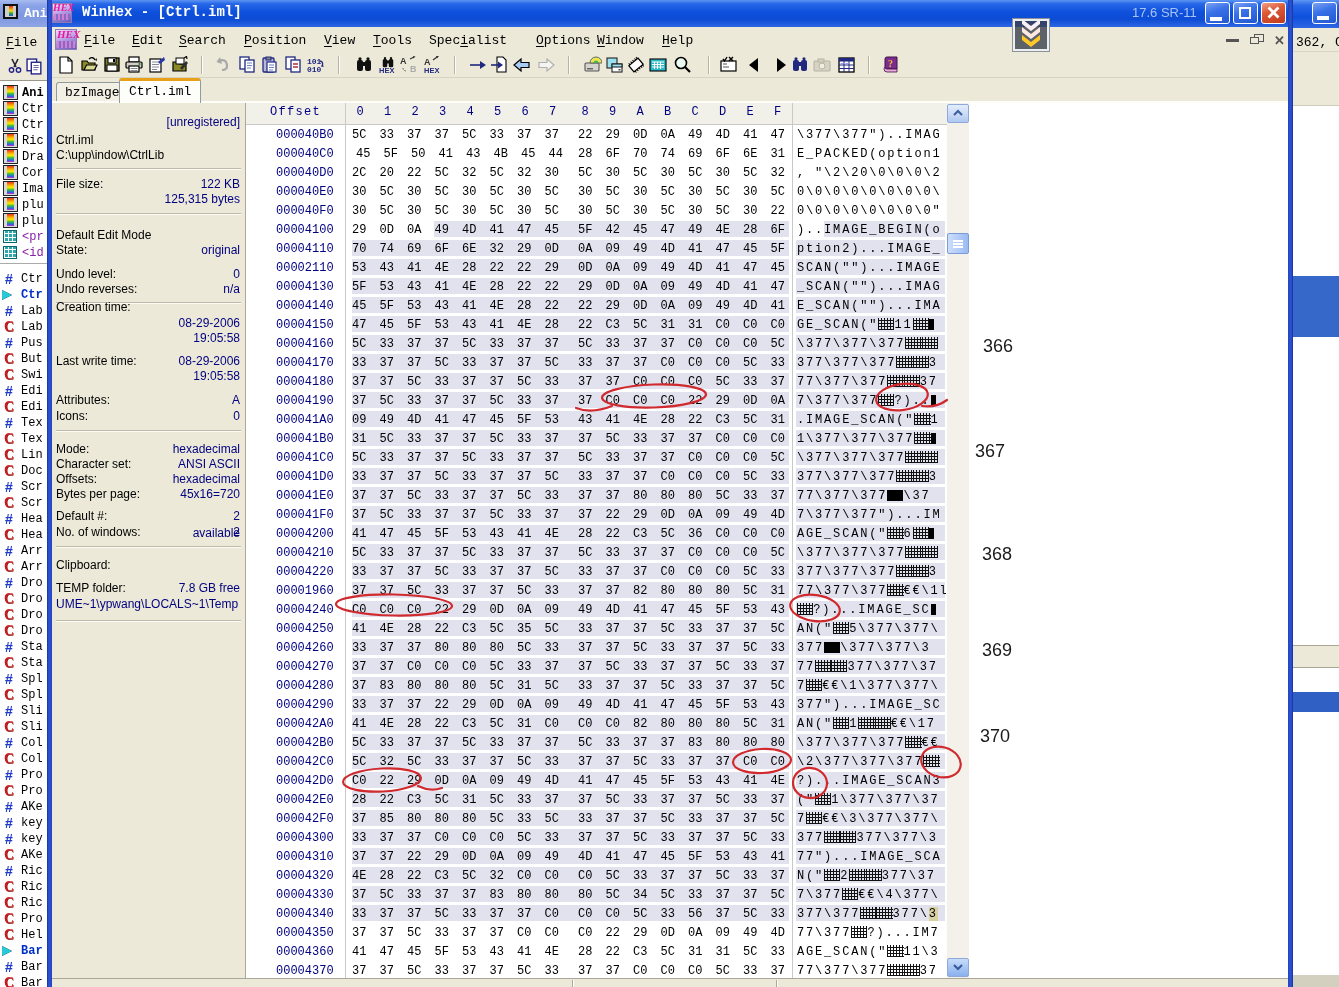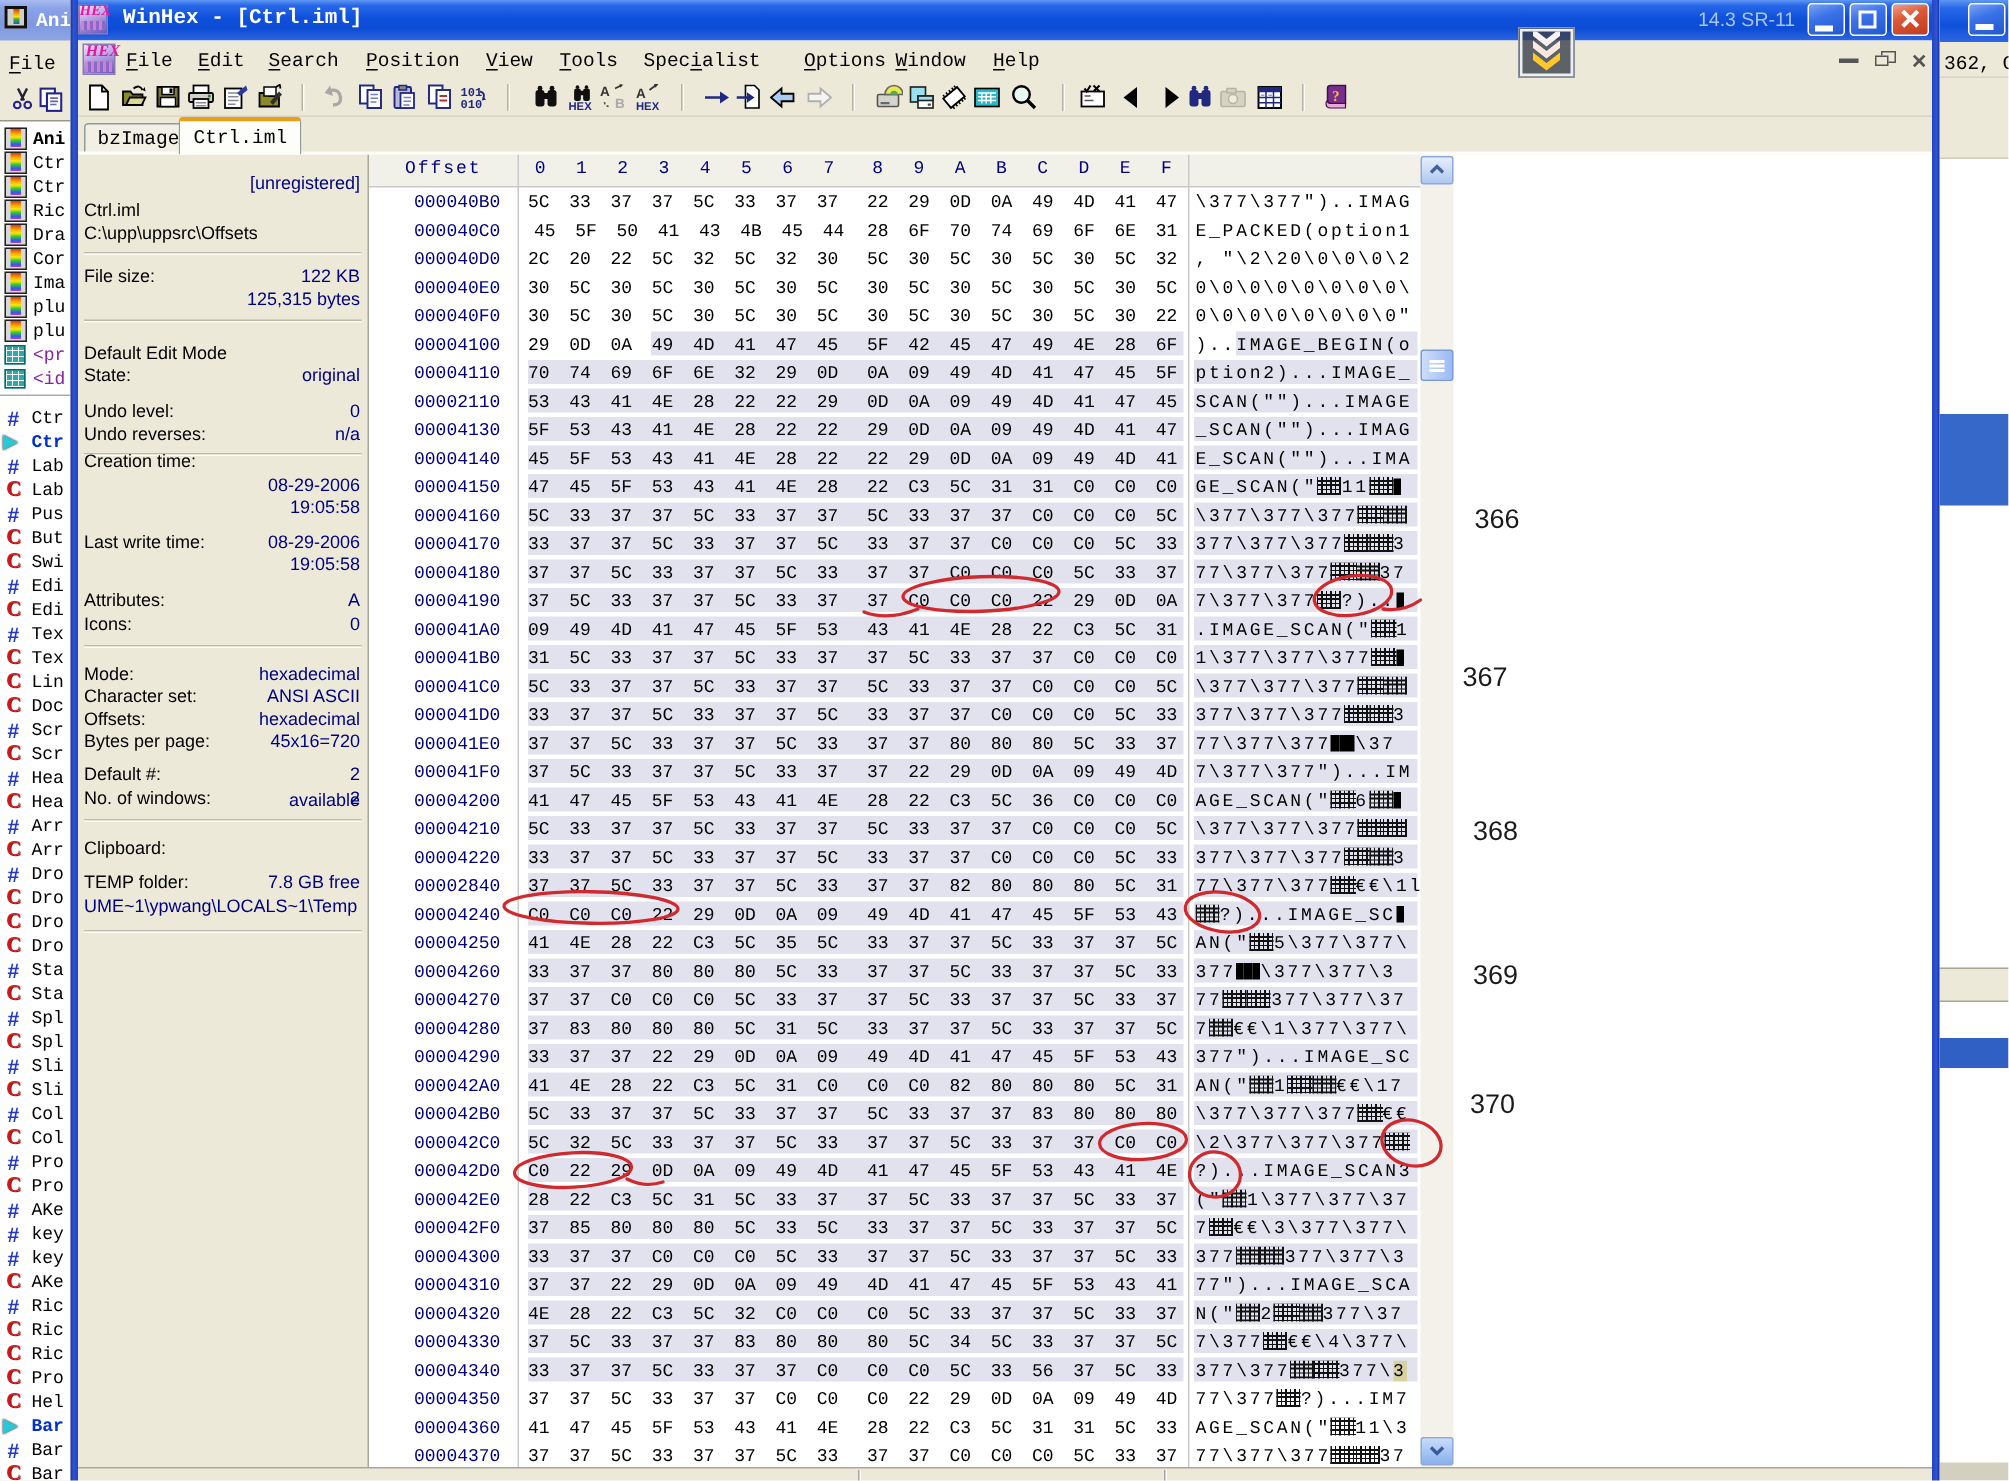--- a/index.html
+++ b/index.html
@@ -298,21 +298,21 @@
 </div>
 <div class="a" style="left:47px;top:0;width:1246px;height:987px"></div>
 <div class="a" style="left:47px;top:0;width:5px;height:987px;background:linear-gradient(90deg,#16309E,#2D55D4 40%,#2444BE)"></div>
 <div class="a" style="left:1288px;top:0;width:5px;height:987px;background:linear-gradient(90deg,#2444BE,#2D55D4 60%,#16309E)"></div>
 <div class="a" style="left:52px;top:0;width:1236px;height:27px;background:linear-gradient(180deg,#5E96F2 0%,#2767E8 14%,#0E50DC 45%,#0D4CD4 72%,#2E66E2 100%)">
     <span class="a" style="left:0px;top:3px;width:20px;height:20px;border:1px solid #8a7ab8;background:linear-gradient(160deg,#F2E0F8 0%,#C0A8E8 40%,#6858B8 100%)">
       <i class="a" style="left:0px;top:-2px;font:italic bold 10px 'Liberation Serif',serif;color:#E8189E">HEX</i>
       <i class="a" style="left:1px;top:10px;width:16px;height:6px;background:repeating-linear-gradient(90deg,#D080D0 0 2px,#8868c8 2px 4px)"></i>
     </span>
     <span class="a" style="left:30px;top:4px;font:bold 14px 'Liberation Mono',monospace;color:#fff">WinHex - [Ctrl.iml]</span>
-    <span class="a" style="left:1080px;top:5px;font:13px 'Liberation Sans',sans-serif;color:#A6C4F4">14.3 SR-11</span>
+    <span class="a" style="left:1080px;top:5px;font:13px 'Liberation Sans',sans-serif;color:#A6C4F4">17.6 SR-11</span>
     <span class="tbtn" style="left:1153px">
       <i class="a" style="left:4px;top:14px;width:12px;height:4px;background:#fff"></i>
     </span>
     <span class="tbtn" style="left:1181px">
       <i class="a" style="left:5px;top:4px;width:12px;height:12px;border:2px solid #fff"></i>
     </span>
     <span class="tbtn" style="left:1209px;background:linear-gradient(160deg,#F0A088 0%,#DD5835 40%,#C03A1E 100%)"><svg width="23" height="20" viewBox="0 0 23 20">
         <path d="M6.5 4.5 L16.5 14.5 M16.5 4.5 L6.5 14.5" stroke="#fff" stroke-width="2.8"></path>
       </svg></span>
   </div>
@@ -510,21 +510,21 @@
 <span class="tsep" style="left:568px"></span>
 <span class="tsep" style="left:708px"></span>
 <span class="tsep" style="left:868px"></span>
 <div class="a" style="left:52px;top:78px;width:1236px;height:25px;background:#ECE9D8"></div>
 <div class="a" style="left:52px;top:101px;width:1236px;height:2px;background:#FDFDF9;z-index:2"></div>
 <div class="a" style="left:56px;top:82px;width:72px;height:20px;background:#F2F0E4;border:1px solid #919b9c;border-bottom:none;border-radius:3px 3px 0 0;font:13px 'Liberation Mono',monospace;padding:2px 0 0 8px;z-index:1">bzImage</div>
 <div class="a" style="left:119px;top:78px;width:82px;height:25px;background:#FDFDF9;border:1px solid #919b9c;border-bottom:none;border-top:3px solid #E8A018;border-radius:3px 3px 0 0;font:13px 'Liberation Mono',monospace;padding:3px 0 0 9px;z-index:3">Ctrl.iml</div>
 <div class="a" style="left:52px;top:103px;width:194px;height:875px;background:#ECE9D8;border-right:1px solid #aca899"></div>
 <span class="ir" style="left:120px;top:115px">[unregistered]</span>
 <span class="il" style="left:56px;top:133px">Ctrl.iml</span>
-<span class="il" style="left:56px;top:148px">C:\upp\uppsrc\Offsets</span>
+<span class="il" style="left:56px;top:148px">C:\upp\indow\CtrlLib</span>
 <span class="ig" style="top:168px"></span>
 <span class="il" style="left:56px;top:177px">File size:</span>
 <span class="ir" style="left:120px;top:177px">122 KB</span>
 <span class="ir" style="left:120px;top:192px">125,315 bytes</span>
 <span class="ig" style="top:213px"></span>
 <span class="il" style="left:56px;top:228px">Default Edit Mode</span>
 <span class="il" style="left:56px;top:243px">State:</span>
 <span class="ir" style="left:120px;top:243px">original</span>
 <span class="il" style="left:56px;top:267px">Undo level:</span>
 <span class="ir" style="left:120px;top:267px">0</span>
@@ -746,21 +746,21 @@
 <span class="hg" style="left:578px;top:527px">28 22 C3 5C 36 C0 C0 C0</span>
 <div class="tx" style="top:527px">AGE_SCAN("<i></i>6<i></i><b></b></div>
 <span class="hof" style="top:546px">00004210</span>
 <span class="hg" style="left:352px;top:546px">5C 33 37 37 5C 33 37 37</span>
 <span class="hg" style="left:578px;top:546px">5C 33 37 37 C0 C0 C0 5C</span>
 <div class="tx" style="top:546px">\377\377\377<i></i><i></i></div>
 <span class="hof" style="top:565px">00004220</span>
 <span class="hg" style="left:352px;top:565px">33 37 37 5C 33 37 37 5C</span>
 <span class="hg" style="left:578px;top:565px">33 37 37 C0 C0 C0 5C 33</span>
 <div class="tx" style="top:565px">377\377\377<i></i><i></i>3</div>
-<span class="hof" style="top:584px">00002840</span>
+<span class="hof" style="top:584px">00001960</span>
 <span class="hg" style="left:352px;top:584px">37 37 5C 33 37 37 5C 33</span>
 <span class="hg" style="left:578px;top:584px">37 37 82 80 80 80 5C 31</span>
 <div class="tx" style="top:584px">77\377\377<i></i>€€\1l</div>
 <span class="hof" style="top:603px">00004240</span>
 <span class="hg" style="left:352px;top:603px">C0 C0 C0 22 29 0D 0A 09</span>
 <span class="hg" style="left:578px;top:603px">49 4D 41 47 45 5F 53 43</span>
 <div class="tx" style="top:603px"><i></i>?)...IMAGE_SC<b></b></div>
 <span class="hof" style="top:622px">00004250</span>
 <span class="hg" style="left:352px;top:622px">41 4E 28 22 C3 5C 35 5C</span>
 <span class="hg" style="left:578px;top:622px">33 37 37 5C 33 37 37 5C</span>

